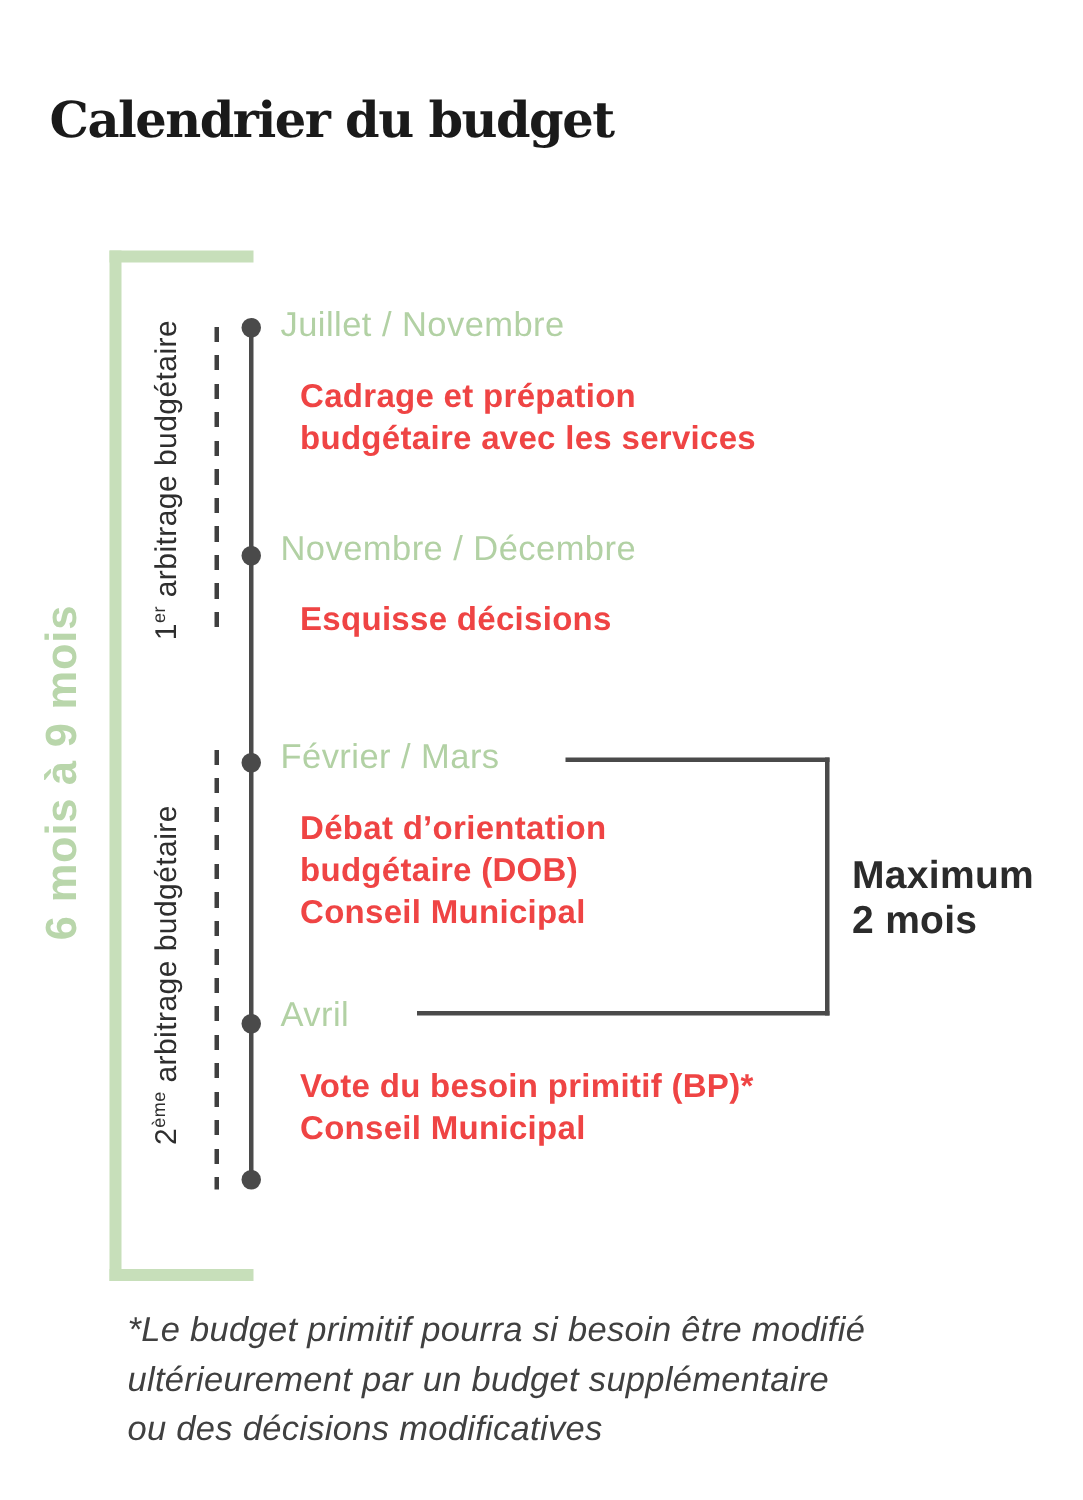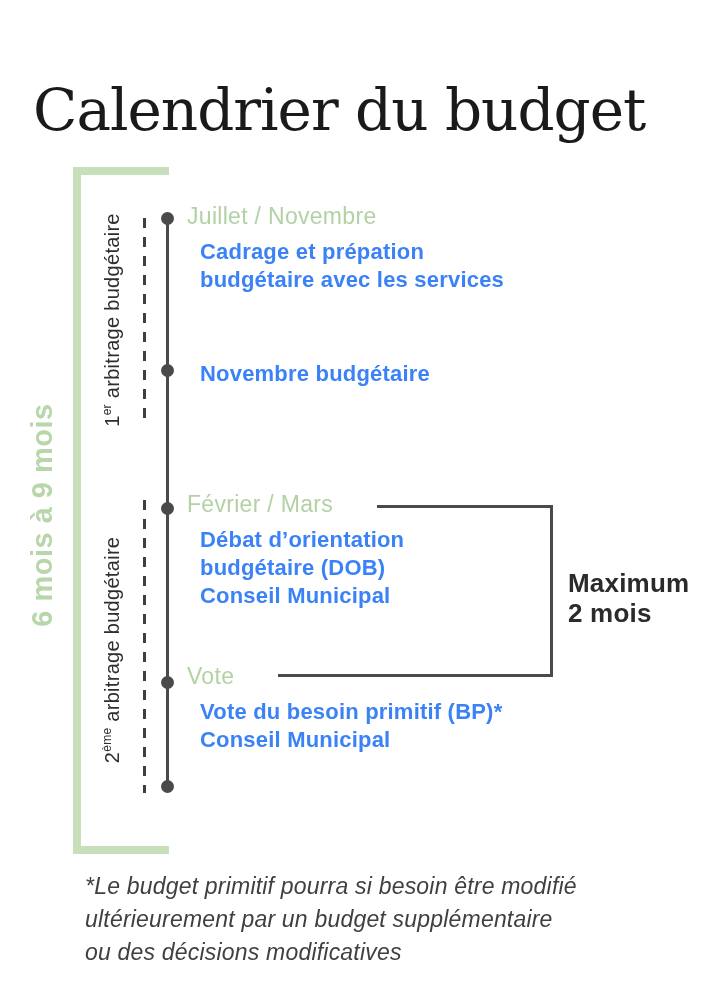--- a/index.html
+++ b/index.html
@@ -8,21 +8,21 @@
     width:722px;height:1000px;
     background:#ffffff;
     font-family:"Liberation Sans",sans-serif;
     overflow:hidden;
     margin:0 auto;
   }
   
   .title{
     position:absolute;left:33px;top:40px;
     font-family:"DejaVu Serif","Liberation Serif",serif;
-    font-weight:400;font-size:58px;line-height:1.1;
+    font-weight:700;font-size:33px;line-height:1.1;
     letter-spacing:-1px;color:#1a1a1a;white-space:nowrap;
   }
   
   .duration-bracket{
     position:absolute;left:73px;top:167px;
     width:88px;height:671px;
     border-left:8px solid #c7dfba;
     border-top:8px solid #c7dfba;
     border-bottom:8px solid #c7dfba;
   }
@@ -71,22 +71,22 @@
   .event{position:absolute;left:187px;}
   .event-1{top:203px;}
   .event-2{top:352px;}
   .event-3{top:491px;}
   .event-4{top:663px;}
   .event-date{
     font-size:23px;font-weight:400;color:#b2d1a4;
     letter-spacing:0.3px;white-space:nowrap;
   }
   .event-text{
-    margin-top:8px;margin-left:13px;
-    font-size:22px;font-weight:600;color:#3b82f6;
+    margin-top:20px;margin-left:13px;
+    font-size:22px;font-weight:600;color:#ef4444;
     line-height:28px;white-space:pre-line;letter-spacing:0.2px;
   }
   
   .max-bracket-top{position:absolute;left:377px;top:505px;width:176px;height:3px;background:#4a4a4a;}
   .max-bracket-right{position:absolute;left:550px;top:505px;width:3px;height:172px;background:#4a4a4a;}
   .max-bracket-bottom{position:absolute;left:278px;top:674px;width:275px;height:3px;background:#4a4a4a;}
   .max-label{
     position:absolute;left:568px;top:568px;
     font-size:26px;font-weight:600;color:#2b2b2b;
     line-height:30px;white-space:pre-line;letter-spacing:0.2px;
@@ -121,30 +121,31 @@
   <div class="dot dot-3"></div>
   <div class="dot dot-4"></div>
   <div class="dot dot-5"></div>
 
   <div class="event event-1">
     <div class="event-date">Juillet / Novembre</div>
     <div class="event-text">Cadrage et prépation
 budgétaire avec les services</div>
   </div>
   <div class="event event-2">
-    <div class="event-text">Novembre budgétaire</div>
+    <div class="event-date">Novembre / Décembre</div>
+    <div class="event-text">Esquisse décisions</div>
   </div>
   <div class="event event-3">
     <div class="event-date">Février / Mars</div>
     <div class="event-text">Débat d’orientation
 budgétaire (DOB)
 Conseil Municipal</div>
   </div>
   <div class="event event-4">
-    <div class="event-date">Vote</div>
+    <div class="event-date">Avril</div>
     <div class="event-text">Vote du besoin primitif (BP)*
 Conseil Municipal</div>
   </div>
 
   <div class="max-bracket-top"></div>
   <div class="max-bracket-right"></div>
   <div class="max-bracket-bottom"></div>
   <div class="max-label">Maximum
 2 mois</div>
 

